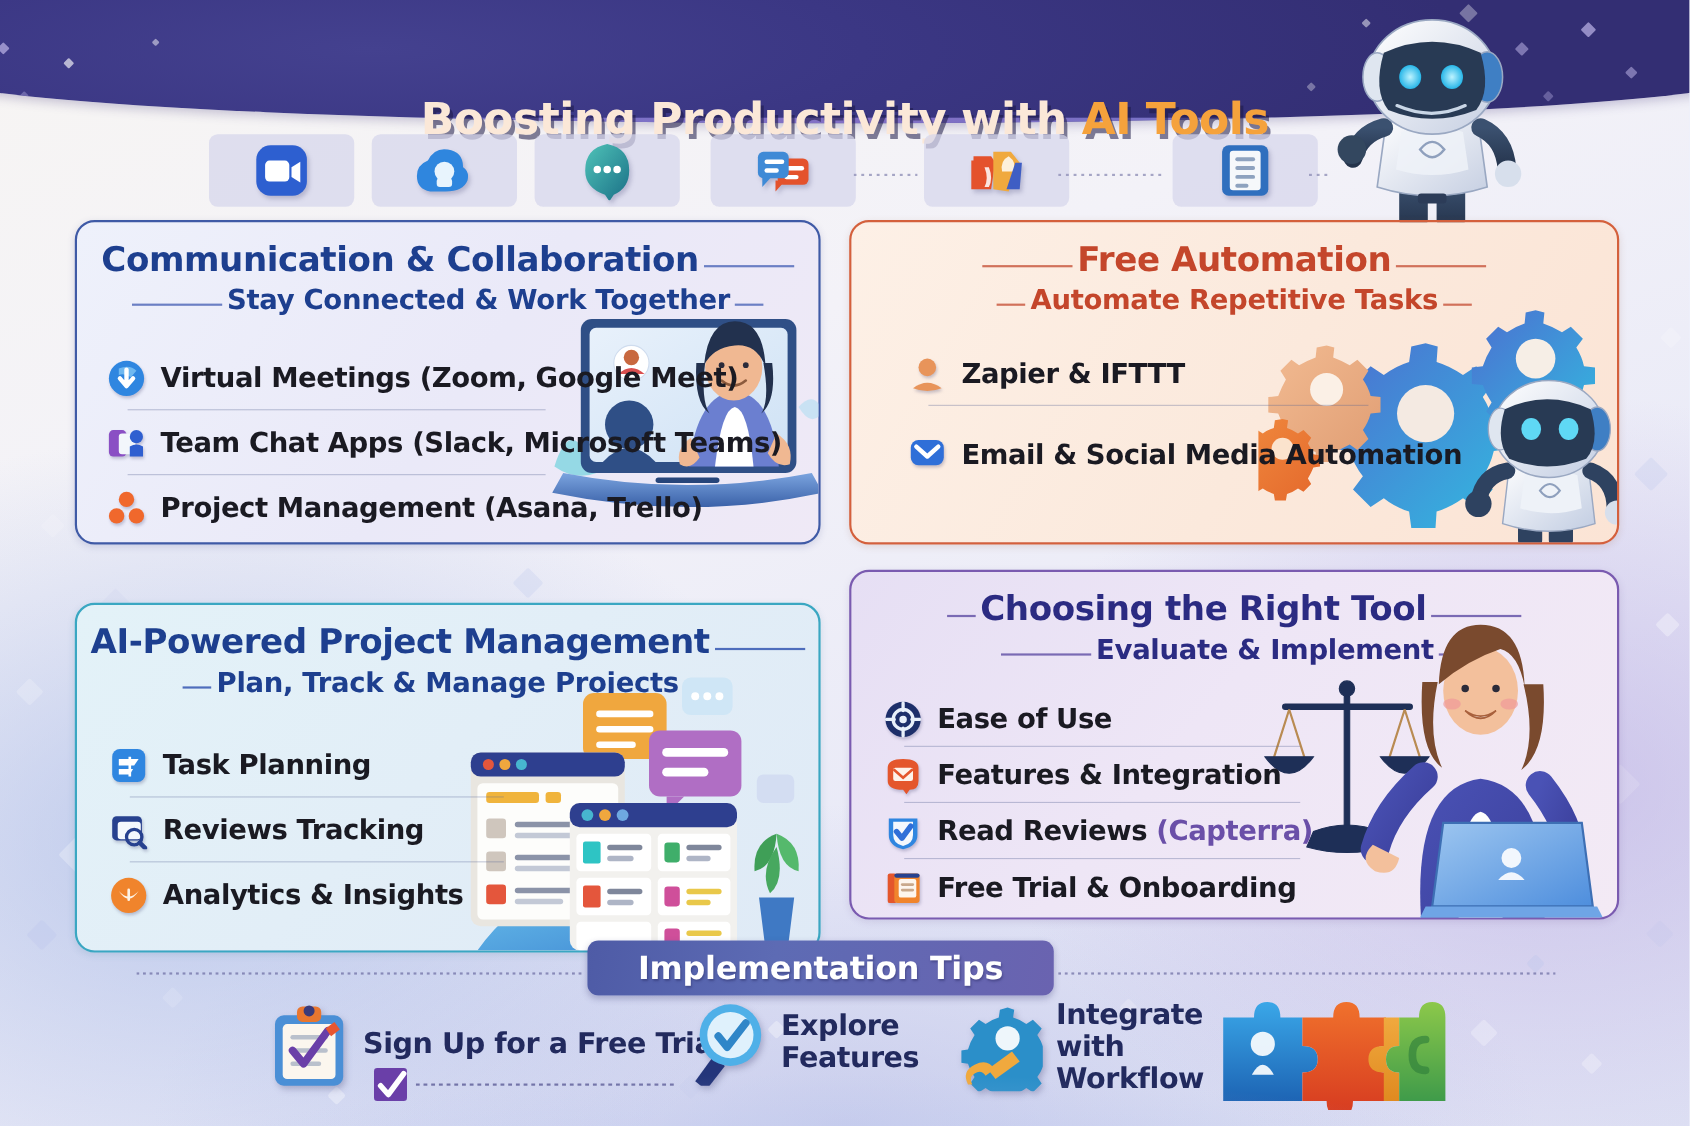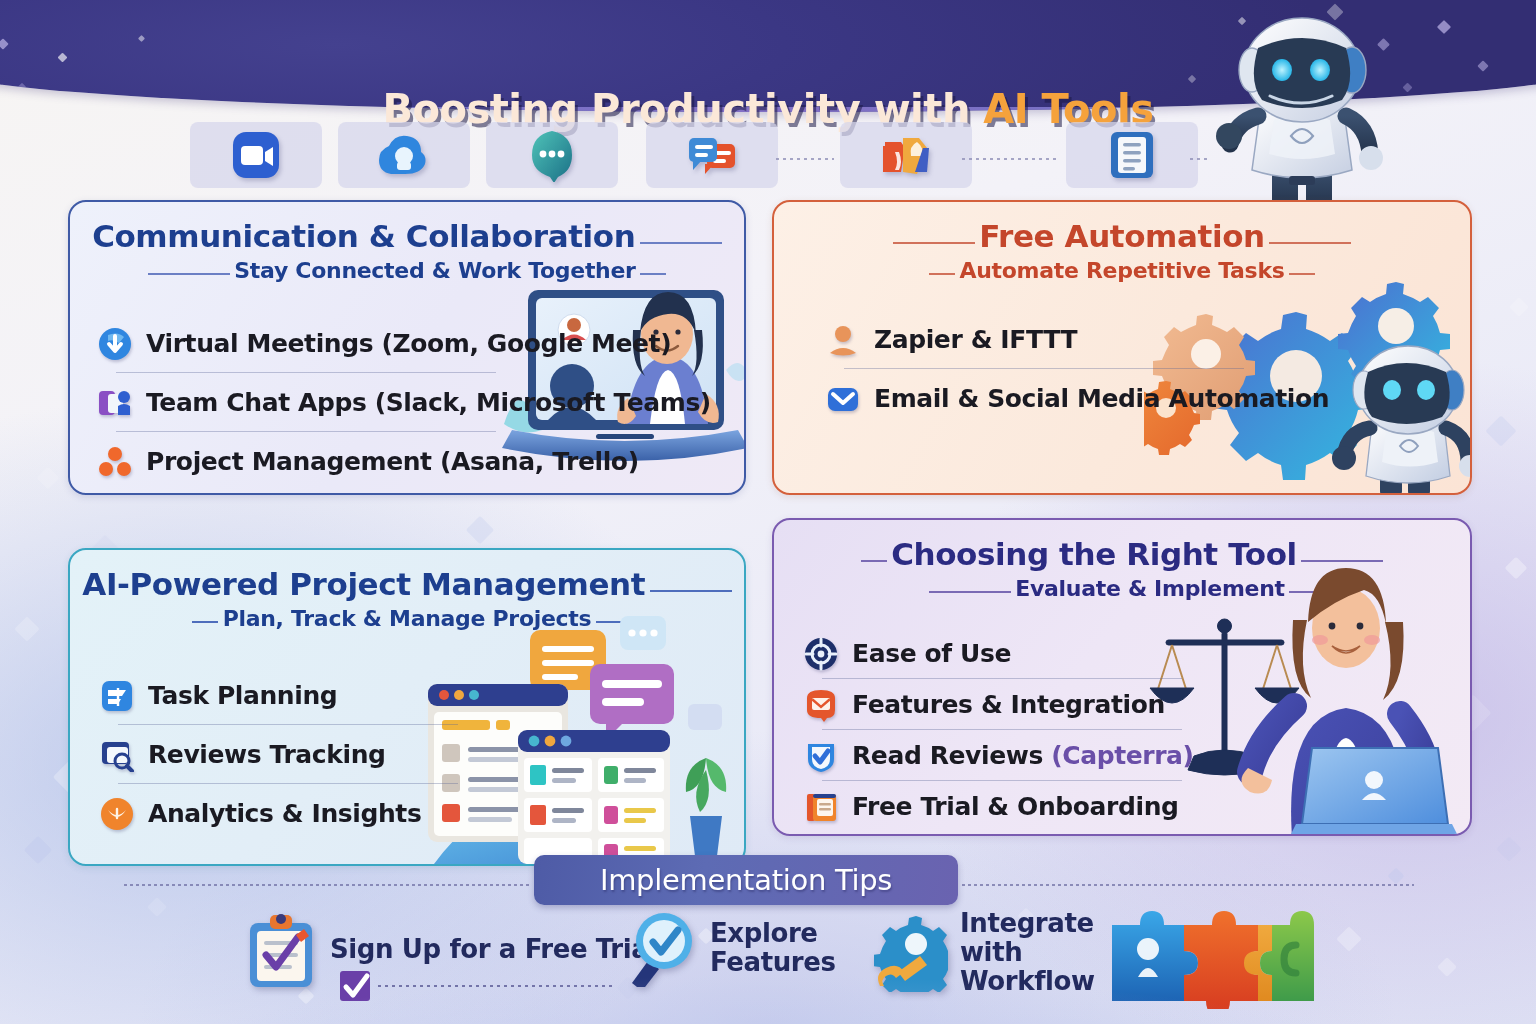--- a/index.html
+++ b/index.html
@@ -137,21 +137,21 @@
     font-family: "DejaVu Sans", sans-serif;
     font-weight: 700;
     font-size: 31px;
     letter-spacing: -0.4px;
     display: inline-block;
     white-space: nowrap;
   }
   .p-sub {
     font-family: "DejaVu Sans", sans-serif;
     font-weight: 700;
-    font-size: 22px;
+    font-size: 25px;
     letter-spacing: -0.3px;
     display: inline-block;
     white-space: nowrap;
     margin-top: 4px;
   }
   .rule { display:inline-block; vertical-align: middle; height:2px; width:82px; }
   .rule.sm { width: 26px; }
 
   
   #p-comm .p-title, #p-comm .p-sub { color:#1d3f8f; }
@@ -198,21 +198,21 @@
     position: absolute;
     left: 534px; top: 855px;
     width: 424px; height: 50px;
     background: linear-gradient(100deg,#4e5ba6 0%, #5d6bb4 40%, #6a63b0 100%);
     border-radius: 10px;
     display: flex; align-items: center; justify-content: center;
     box-shadow: 0 3px 6px rgba(60,60,120,.3);
   }
   #tips-banner span {
     font-family: "DejaVu Sans", sans-serif;
-    font-weight: 400; font-size: 29px; color: #ffffff;
+    font-weight: 700; font-size: 29px; color: #ffffff;
     letter-spacing: -0.3px;
     text-shadow: 1px 2px 2px rgba(30,30,80,.35);
   }
   .tips-dot {
     position: absolute; top: 884px; height: 2px;
     background-image: linear-gradient(90deg, #6a6aa0 45%, rgba(0,0,0,0) 0%);
     background-size: 6px 2px; background-repeat: repeat-x;
     opacity:.7;
   }
   #tips-row { position: absolute; left: 0; right: 0; top: 905px; height: 118px; }
@@ -571,21 +571,21 @@
         <div class="brow" style="height: 59px;">
           <div class="bico">
             <svg viewBox="0 0 34 34" width="34" height="34">
               <circle cx="17" cy="11" r="8" fill="#e8945a"></circle>
               <path d="M4 30 q13 -10 26 0 q-13 5 -26 0 z" fill="#e8945a"></path>
             </svg>
           </div>
           <div class="btxt">Zapier &amp; IFTTT</div>
           <div class="sep" style="width: 400px;"></div>
         </div>
-        <div class="brow" style="height: 59px;">
+        <div class="brow" style="height: 59px; align-items: flex-end;">
           <div class="bico">
             <svg viewBox="0 0 34 34" width="34" height="34">
               <rect x="2" y="6" width="30" height="23" rx="7" fill="#2f6fd8"></rect>
               <path d="M7 12 l10 9 10 -9" stroke="#fff" stroke-width="4" fill="none" stroke-linecap="round" stroke-linejoin="round"></path>
             </svg>
           </div>
           <div class="btxt">Email &amp; Social Media Automation</div>
         </div>
       </div>
   </div>

